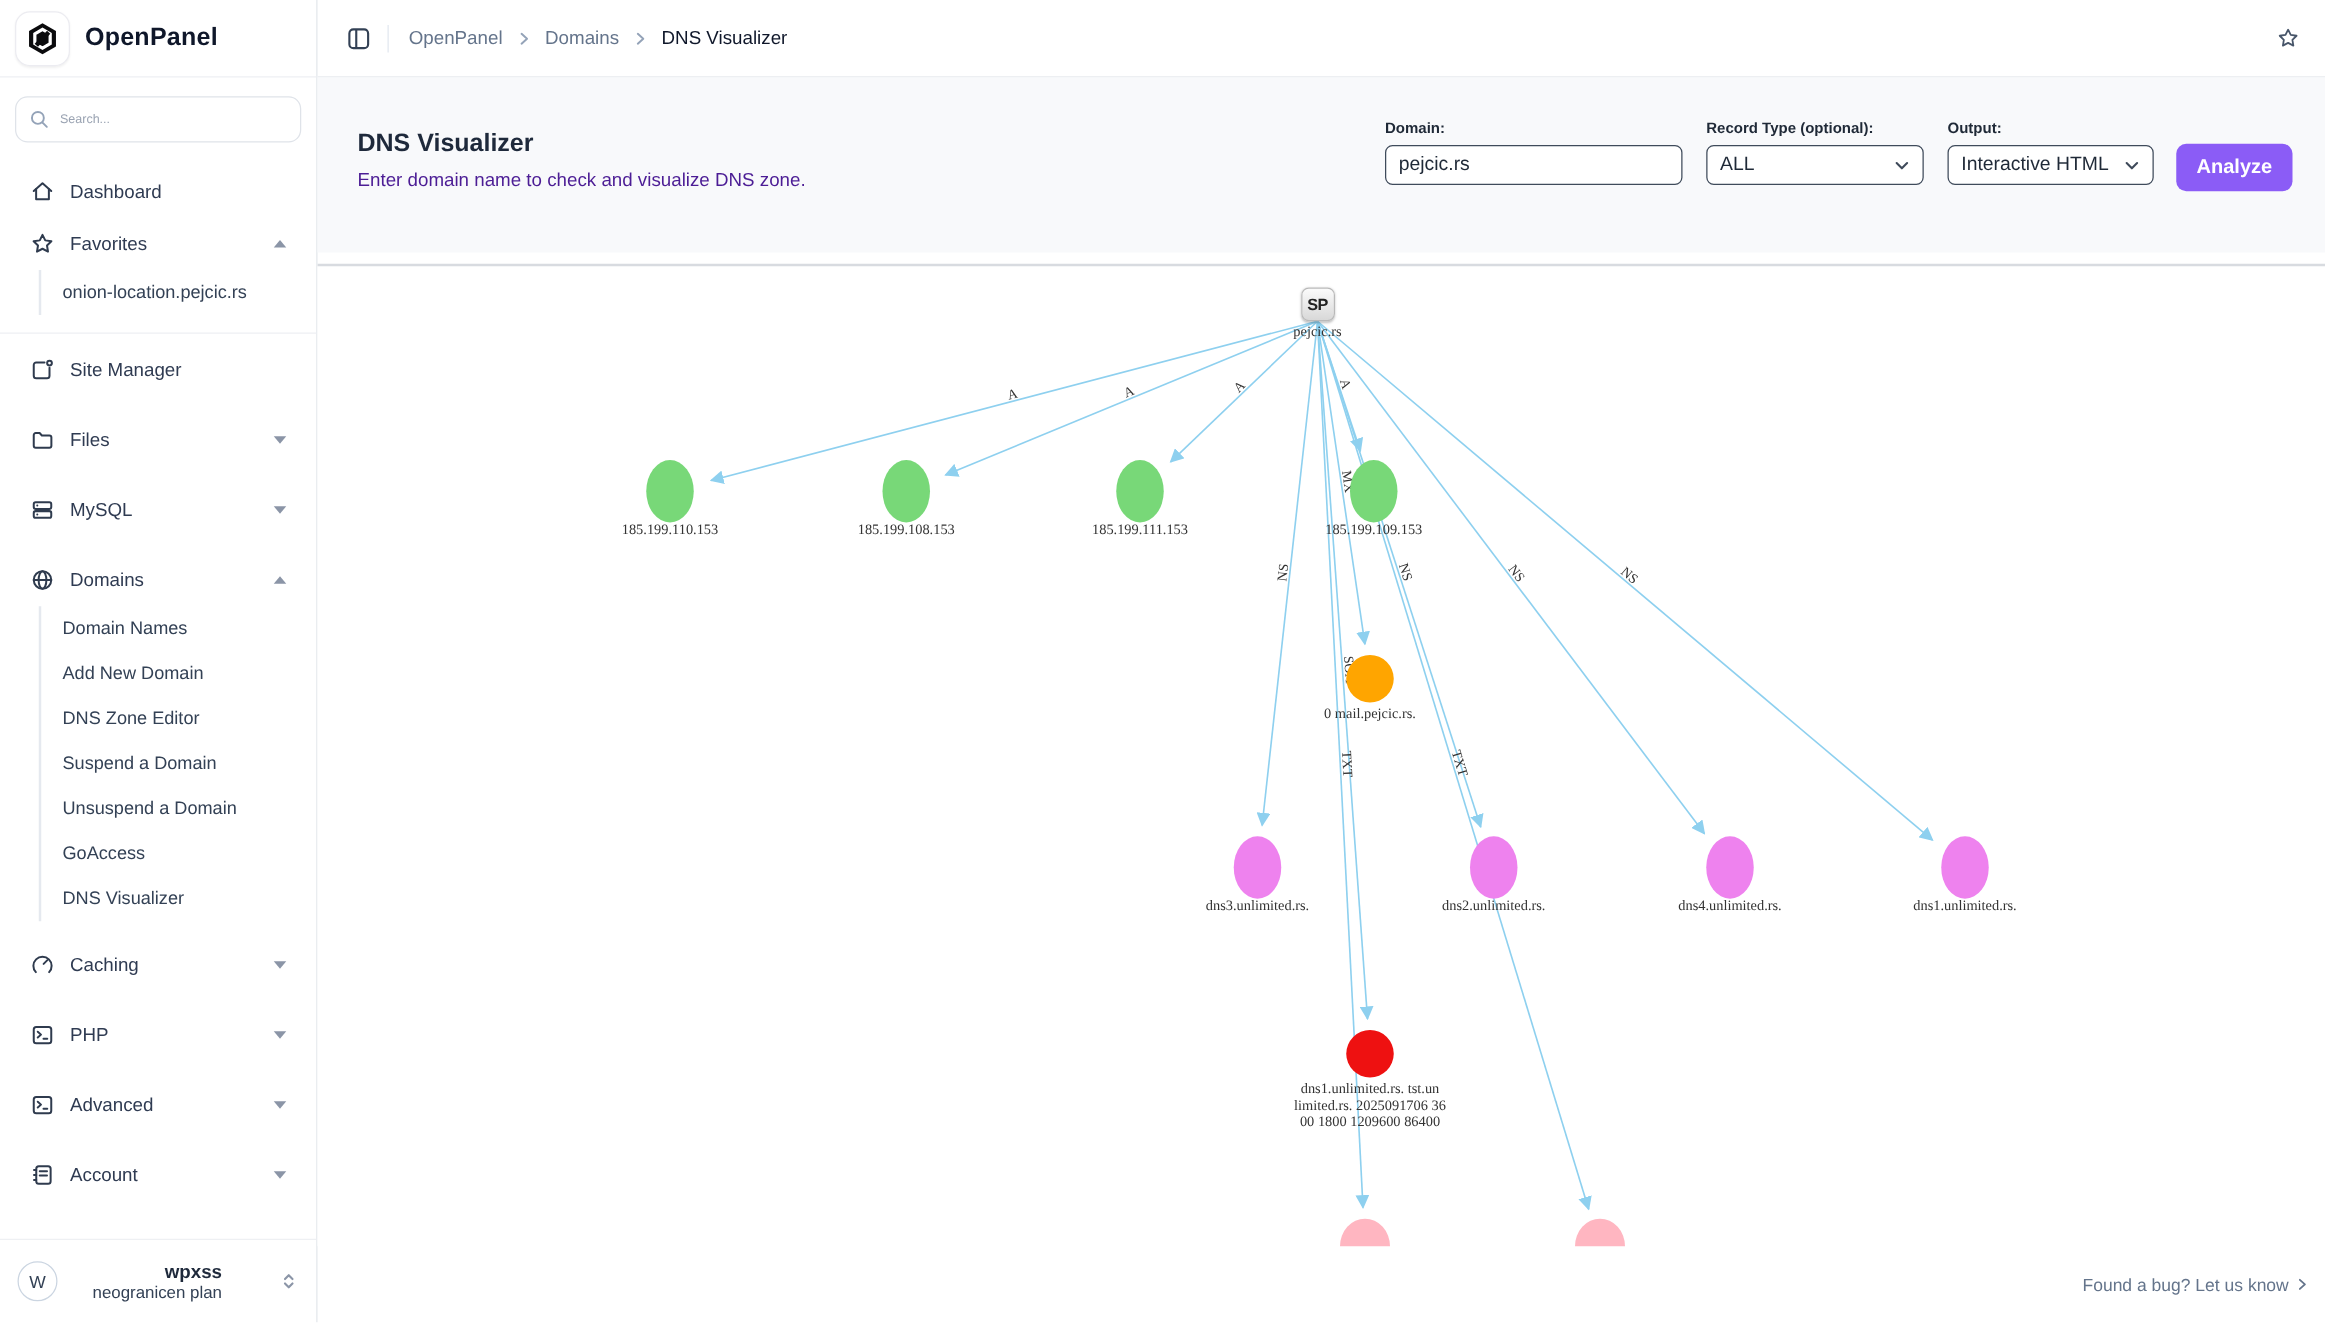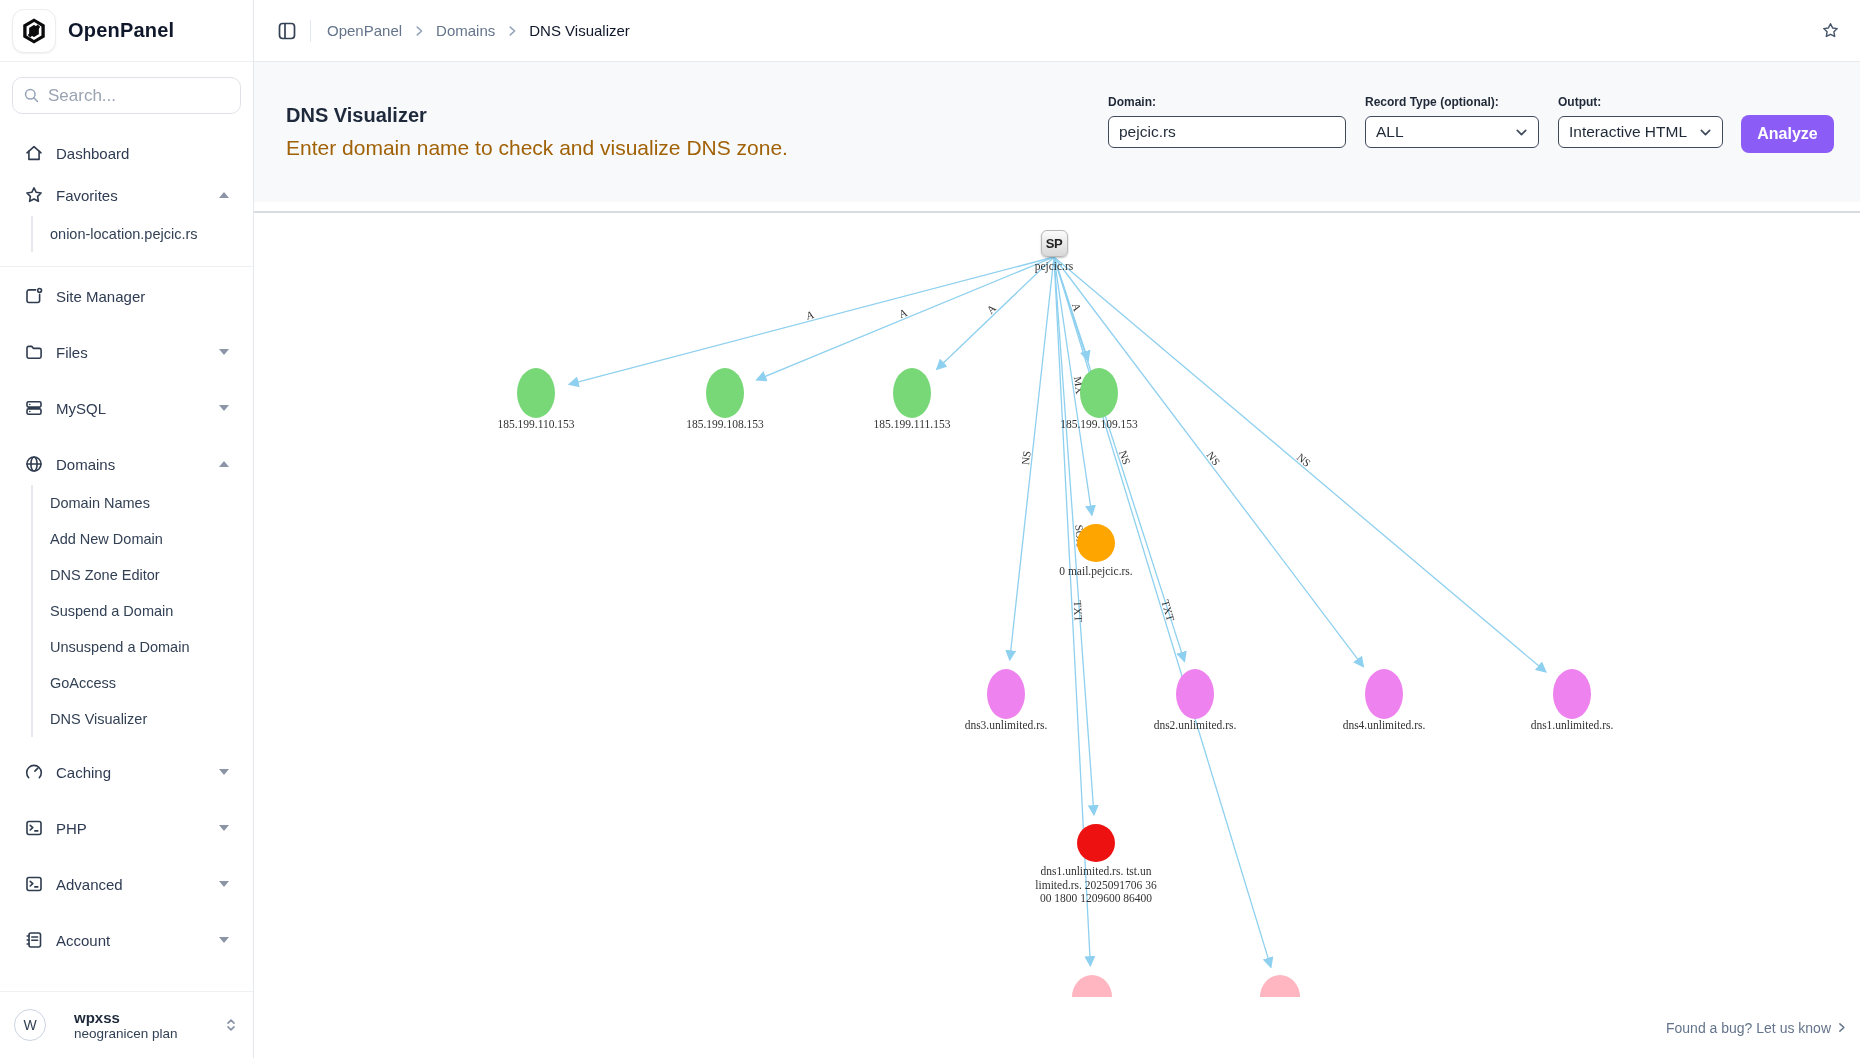--- a/index.html
+++ b/index.html
@@ -8,55 +8,55 @@
   .app { display:flex; width:1860px; height:1058px; }
 
   
   .sidebar { width:254px; height:1058px; background:#fff; border-right:1px solid #e4e7ec; position:relative; flex:none; }
   .logo-row { height:62px; display:flex; align-items:center; padding-left:12px; border-bottom:1px solid #eef0f3; }
   .logo-card { width:44px; height:44px; border-radius:12px; background:#fff; border:1px solid #ececf1;
                box-shadow:0 1px 2px rgba(0,0,0,.06); display:flex; align-items:center; justify-content:center; }
   .logo-text { font-size:20px; font-weight:700; color:#0f172a; margin-left:12px; letter-spacing:.2px; }
   .search-box { margin:15px 12px 0 12px; height:37px; border:1px solid #dfe3e9; border-radius:10px;
                 display:flex; align-items:center; padding:0 10px; background:#fff; }
-  .search-box input { border:none; outline:none; font-size:17px; color:#334155; width:170px; margin-left:8px;
+  .search-box input { border:none; outline:none; font-size:10px; color:#334155; width:170px; margin-left:8px;
                       font-family:inherit; background:transparent; }
   .search-box input::placeholder { color:#9aa3b2; }
   nav { padding-top:18px; }
   .nav-item { height:42px; display:flex; align-items:center; padding-left:24px; position:relative; cursor:pointer; }
   .nav-item .nlabel { font-size:15px; font-weight:500; color:#2f3b52; margin-left:12px; }
   .tri { position:absolute; right:24px; width:0; height:0; border-left:5px solid transparent; border-right:5px solid transparent; }
   .tri.down { border-top:6px solid #8b95a7; }
   .tri.up { border-bottom:6px solid #8b95a7; }
   .subnav { margin-left:31px; border-left:2px solid #e5e9ef; }
   .sub-item { height:36px; display:flex; align-items:center; padding-left:17px; font-size:14.5px; color:#334155; cursor:pointer; }
   .nav-divider { height:1px; background:#eef0f3; margin:14px 0 8px 0; }
   .nav-gap { height:14px; }
   .side-footer { position:absolute; bottom:0; left:0; width:100%; height:67px; border-top:1px solid #eef0f3;
                  display:flex; align-items:center; padding:0 14px; }
   .avatar { width:32px; height:32px; border-radius:50%; border:1px solid #cbd5e1; display:flex; align-items:center;
             justify-content:center; font-size:14px; color:#334155; flex:none; }
-  .user-col { display:flex; flex-direction:column; align-items:flex-start; margin-left:28px; }
+  .user-col { display:flex; flex-direction:column; align-items:flex-end; margin-left:28px; }
   .user-name { font-size:15px; font-weight:700; color:#1e293b; }
   .user-plan { font-size:13.5px; color:#334155; }
   .updown { margin-left:auto; }
 
   
   .main { flex:1; display:flex; flex-direction:column; min-width:0; }
   .topbar { height:62px; border-bottom:1px solid #e8eaee; display:flex; align-items:center; padding:0 20px 0 24px; background:#fff; }
   .tb-divider { width:1px; height:22px; background:#e2e8f0; margin:0 16px 0 14px; }
   .crumb { font-size:15px; color:#64748b; cursor:pointer; }
   .crumb.current { color:#0f172a; font-weight:500; cursor:default; }
   .crumb-sep { margin:0 10px; display:flex; align-items:center; }
   .tb-star { margin-left:auto; cursor:pointer; display:flex; }
 
   .page-header { height:140px; background:#f8f9fb; position:relative; flex:none; }
   .titles { position:absolute; left:32px; top:42px; }
   .page-title { font-size:20px; font-weight:700; color:#1e293b; }
-  .page-sub { font-size:21px; color:#a16207; margin-top:9px; }
+  .page-sub { font-size:15px; color:#4c1d95; margin-top:9px; }
   .fgroup { position:absolute; }
   .flabel { font-size:12px; font-weight:700; color:#1f2937; display:block; margin-bottom:7px; }
   .control { height:32px; border:1.5px solid #3f4b5b; border-radius:6px; background:#fff; font-size:15.5px; color:#1f2937;
              display:flex; align-items:center; padding:0 10px; width:100%; }
   input.control { font-family:inherit; outline:none; }
   .selectish { justify-content:space-between; cursor:pointer; }
   .g-domain { left:854px; top:33px; width:238px; }
   .g-record { left:1111px; top:33px; width:174px; }
   .g-output { left:1304px; top:33px; width:165px; }
   .analyze-btn { position:absolute; left:1487px; top:53px; width:93px; height:38px; background:#8b5cf6; color:#fff;

